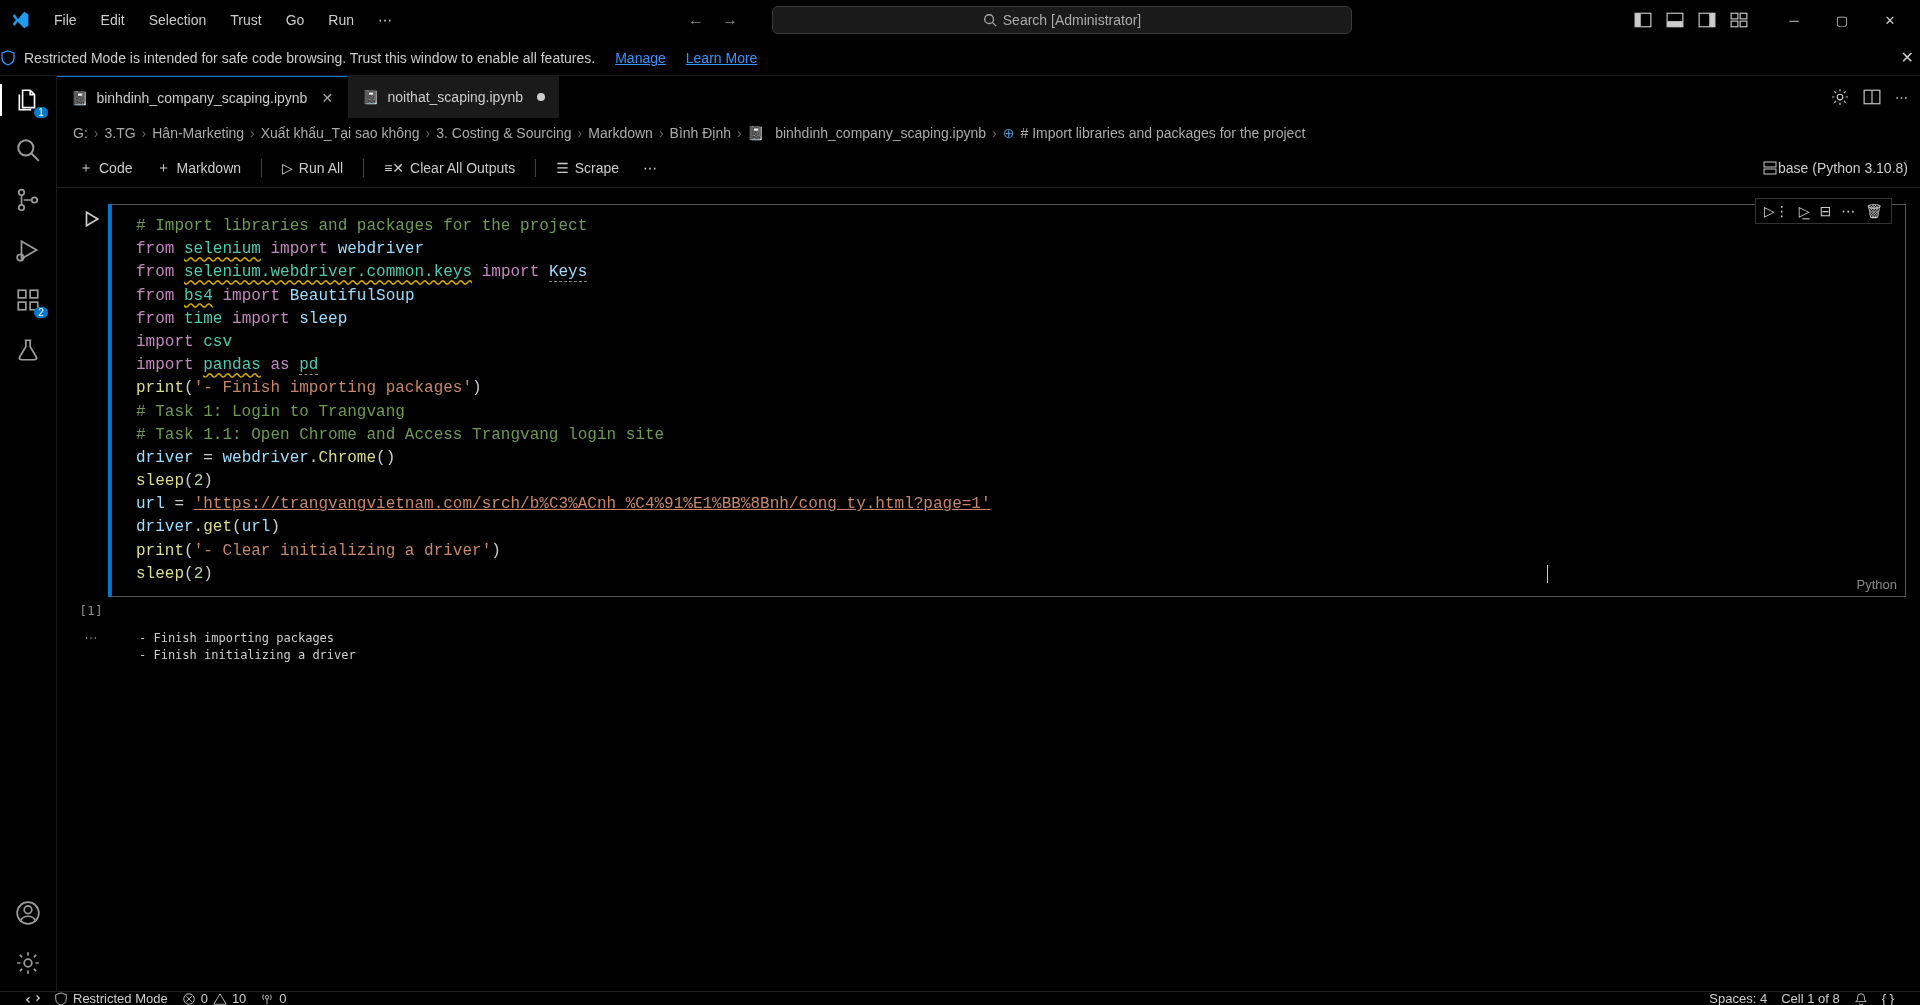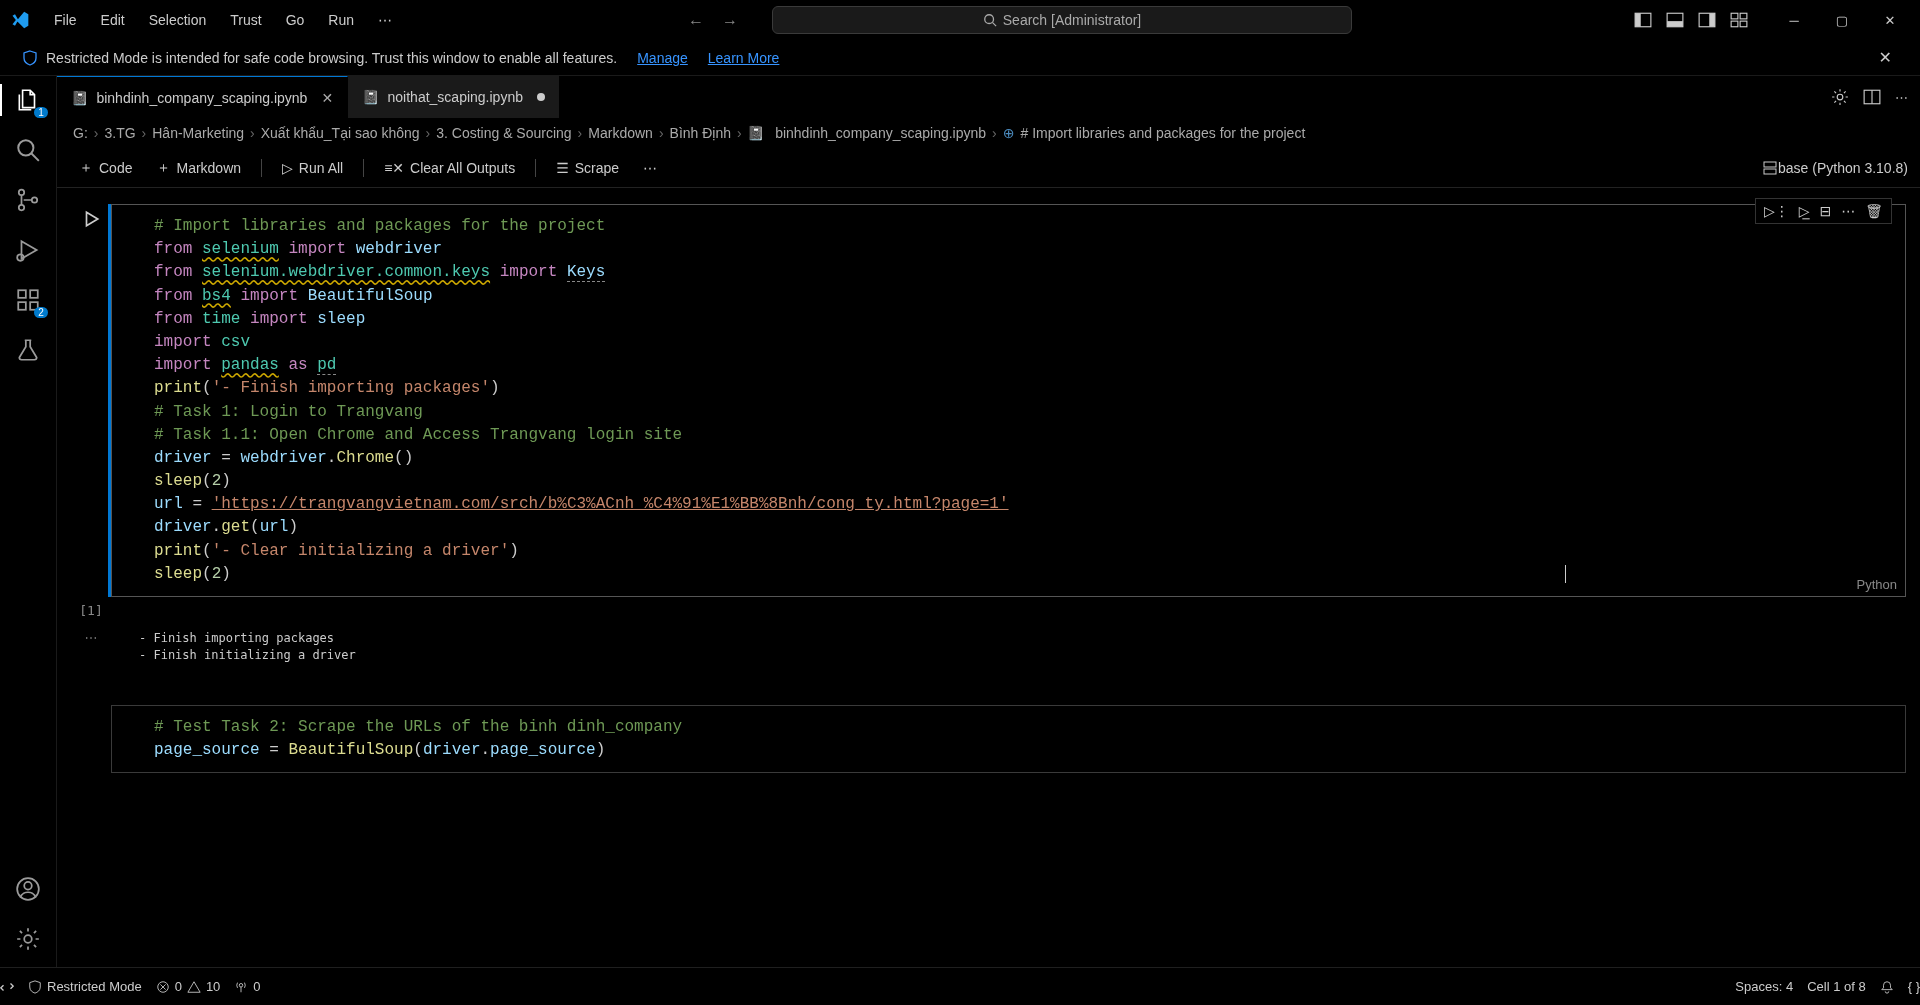--- a/index.html
+++ b/index.html
@@ -59,21 +59,21 @@
 .title-btn { width: 44px; height: 32px; display: flex; align-items: center; justify-content: center; cursor: pointer; color: #ccc; }
 .layout-icons { display: flex; gap: 14px; margin-right: 20px; }
 .layout-icon { width: 18px; height: 18px; cursor: pointer; }
 
 
 .notification-bar {
   height: 36px;
   background: #000000;
   display: flex;
   align-items: center;
-  padding: 0 22px;
+  padding: 0 0;
   gap: 8px;
   font-size: 14px;
   border-bottom: 1px solid #1a1a1a;
 }
 .notification-bar .shield { color: #3794ff; }
 .notif-link { color: #3794ff; text-decoration: underline; cursor: pointer; margin-left: 12px; }
 .notif-close { margin-left: auto; color: #ccc; cursor: pointer; font-size: 16px; padding: 0 6px; }
 
 
 .main {
@@ -234,21 +234,21 @@
 .blue-bar {
   position: absolute;
   left: -4px; top: -1px; bottom: -1px;
   width: 3px;
   background: #0078d4;
 }
 .code {
   font-family: Consolas, "Courier New", monospace;
   font-size: 16px;
   line-height: 1.45;
-  padding: 10px 42px;
+  padding: 10px 24px;
   white-space: pre;
 }
 .cell-lang {
   position: absolute;
   right: 8px;
   bottom: 4px;
   color: #888;
   font-size: 13px;
 }
 .output-row {
@@ -275,26 +275,26 @@
 .tk-id  { color: #4ec9b0; }
 .tk-fn  { color: #dcdc90; }
 .tk-str { color: #c5866b; }
 .tk-var { color: #9cdcfe; }
 .tk-num { color: #b5cea8; }
 .tk-warn { text-decoration: wavy underline #cca700; text-underline-offset: 3px; }
 .tk-hint { border-bottom: 1px dashed #888; }
 
 
 .status-bar {
-  height: 38px;
+  height: 14px;
   background: #000000;
   border-top: 1px solid #1f1f1f;
   display: flex;
   align-items: center;
-  padding: 0 0;
+  padding: 0 26px;
   font-size: 13px;
   gap: 14px;
   text-align: center;
 }
 .status-left, .status-right { display: flex; align-items: center; gap: 14px; }
 .status-right { margin-left: auto; }
 .status-item { display: flex; align-items: center; gap: 5px; cursor: pointer; }
 
 svg { display: block; }
 .cursor-line { display:inline-block; width:1px; height:18px; background:#ccc; vertical-align:middle; }
@@ -559,27 +559,20 @@
       </div>
 
       <div class="output-row">
         <div class="output-gutter">
             <span style="color:#888">⋯</span>
           </div>
 <div class="output-text"><span>- Finish importing packages</span>
 <span>- Finish initializing a driver</span></div>
       </div>
 
-      <div class="cell-row" style="margin-top:20px;">
-        <div class="run-gutter"></div>
-        <div class="cell-frame">
-<div class="code"><span class="tk-cmt"># Test Task 2: Scrape the URLs of the binh dinh_company</span>
-<span class="tk-var">page_source</span> = <span class="tk-fn">BeautifulSoup</span>(<span class="tk-var">driver</span>.<span class="tk-var">page_source</span>)</div>
-        </div>
-      </div>
 
     </div>
   </div>
 </div>
 
 <div class="status-bar">
   <div class="status-left">
     <span class="status-item">
         <svg width="14" height="14" viewBox="0 0 16 16">
           <path d="M4 6l-3 3 3 3M12 4l3 3-3 3" stroke="#ccc" fill="none" stroke-width="1.5"></path>

